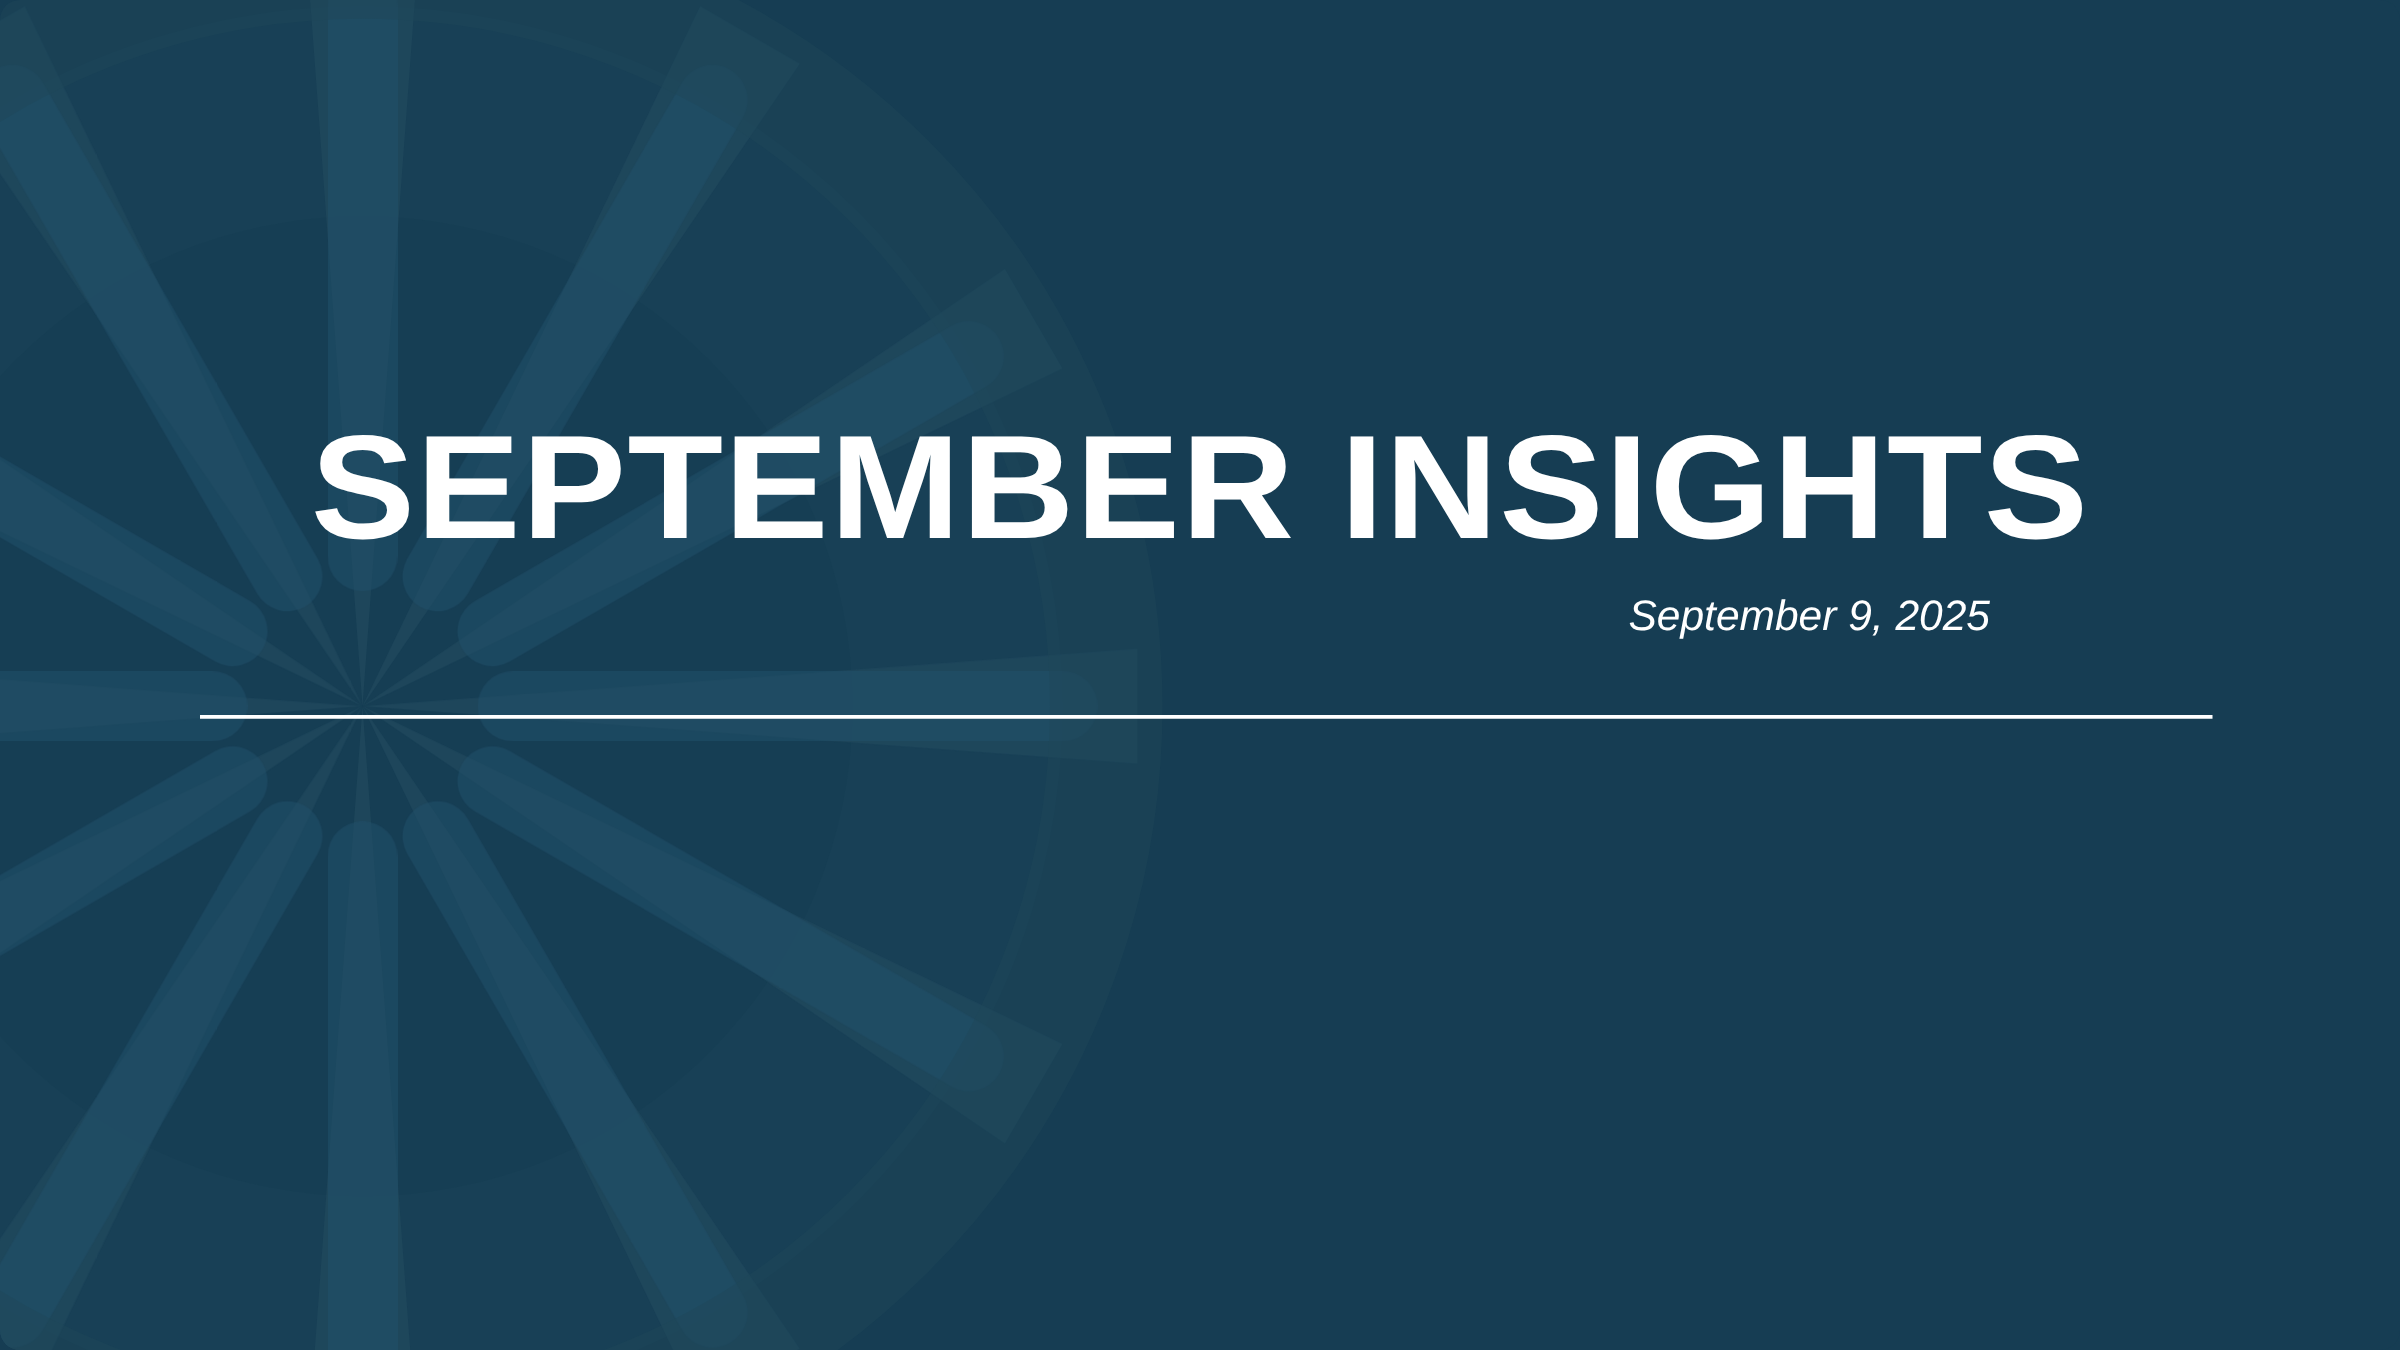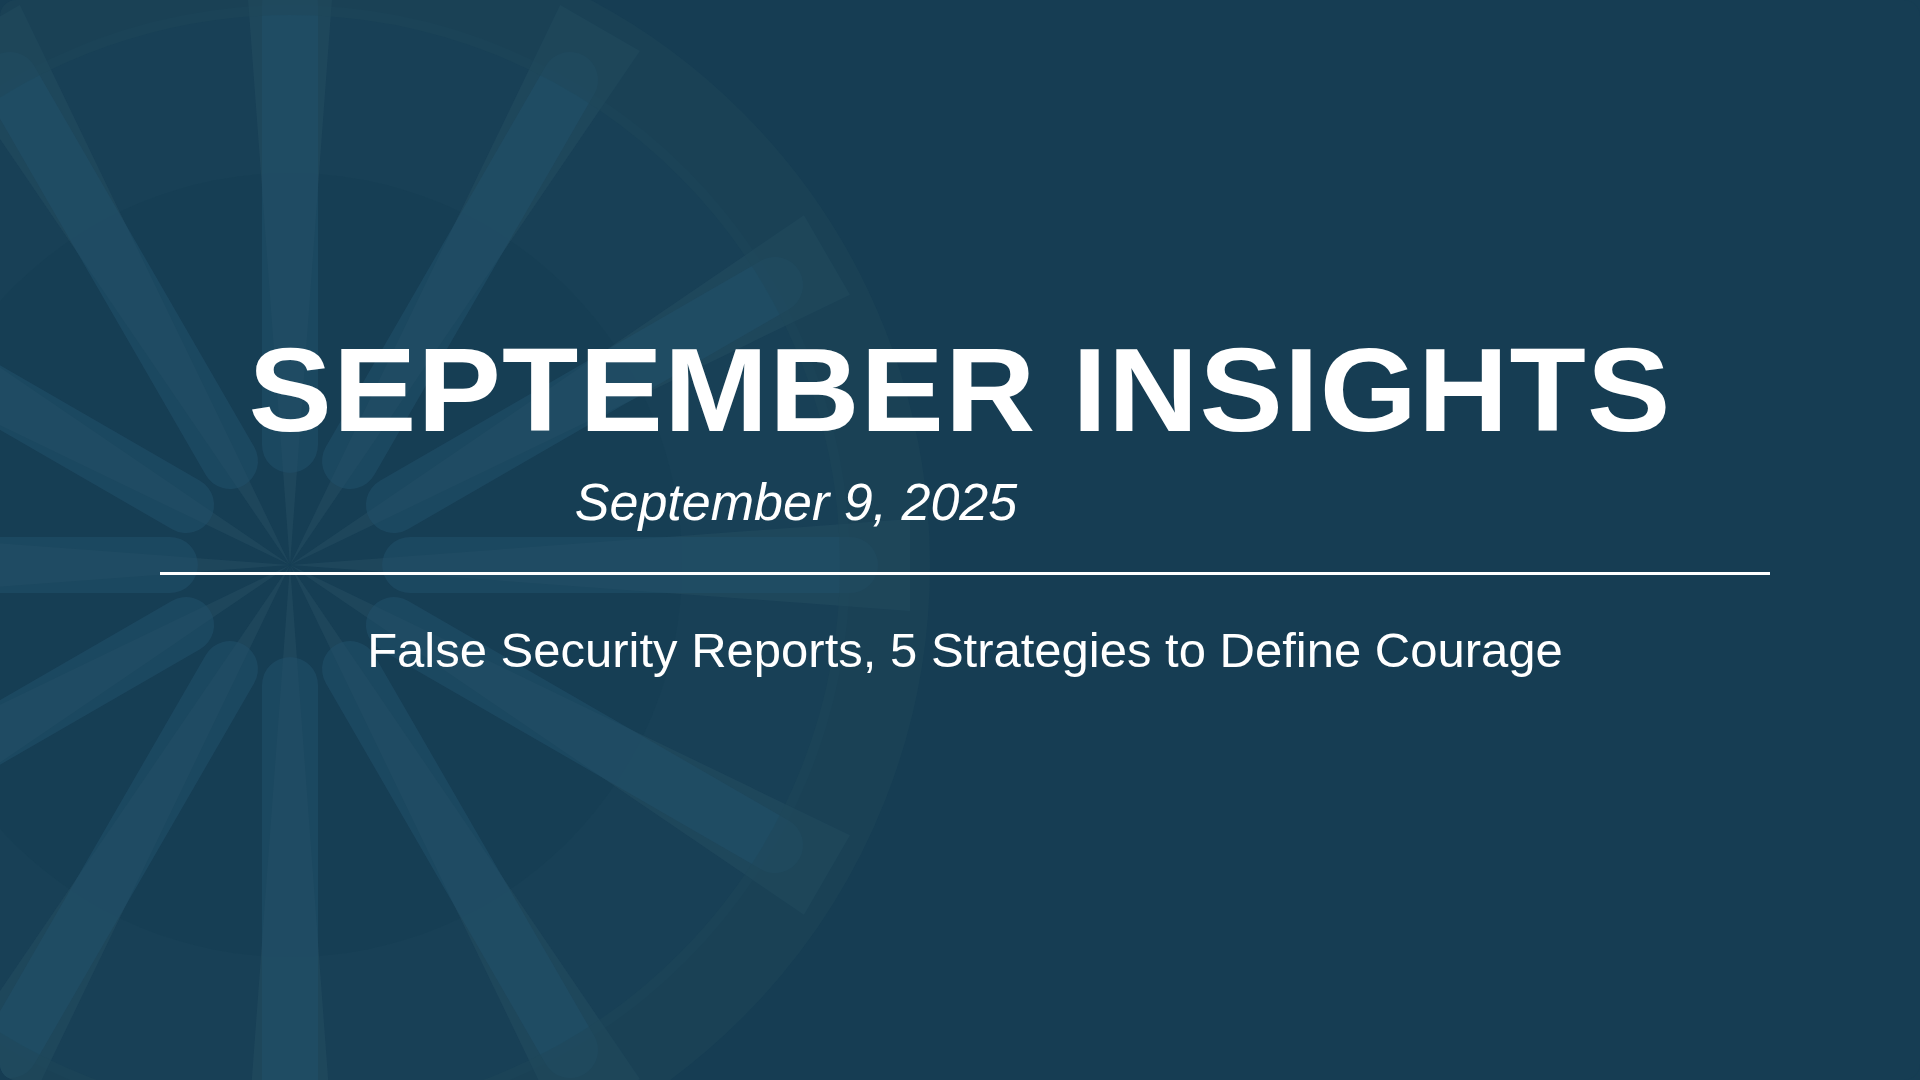--- a/index.html
+++ b/index.html
@@ -60,26 +60,26 @@
     transform: scaleX(1.06);
     transform-origin: 50% 50%;
     white-space: nowrap;
   }
 
   #date {
     position: absolute;
     left: 0;
     top: 476px;
     width: 1592px;
-    text-align: center;
+    text-align: right;
     color: #ffffff;
     font-family: "Liberation Sans", "DejaVu Sans", sans-serif;
     font-style: italic;
     font-weight: normal;
-    font-size: 52px;
+    font-size: 34px;
     line-height: 1.0;
     white-space: nowrap;
   }
 
   #rule-wrap {
     position: absolute;
     left: 160px;
     top: 572px;
     width: 1610px;
     height: 3px;
@@ -160,17 +160,16 @@
 
     <h1 id="title">SEPTEMBER INSIGHTS</h1>
 
     <div id="date">September 9, 2025</div>
 
     <div id="rule-wrap">
       <div id="rule"></div>
     </div>
 
     <div id="subtitle">
-      <span class="ln">False Security Reports, 5 Strategies to Define Courage</span>
     </div>
 
   </div>
 </div>
 
 </body></html>

